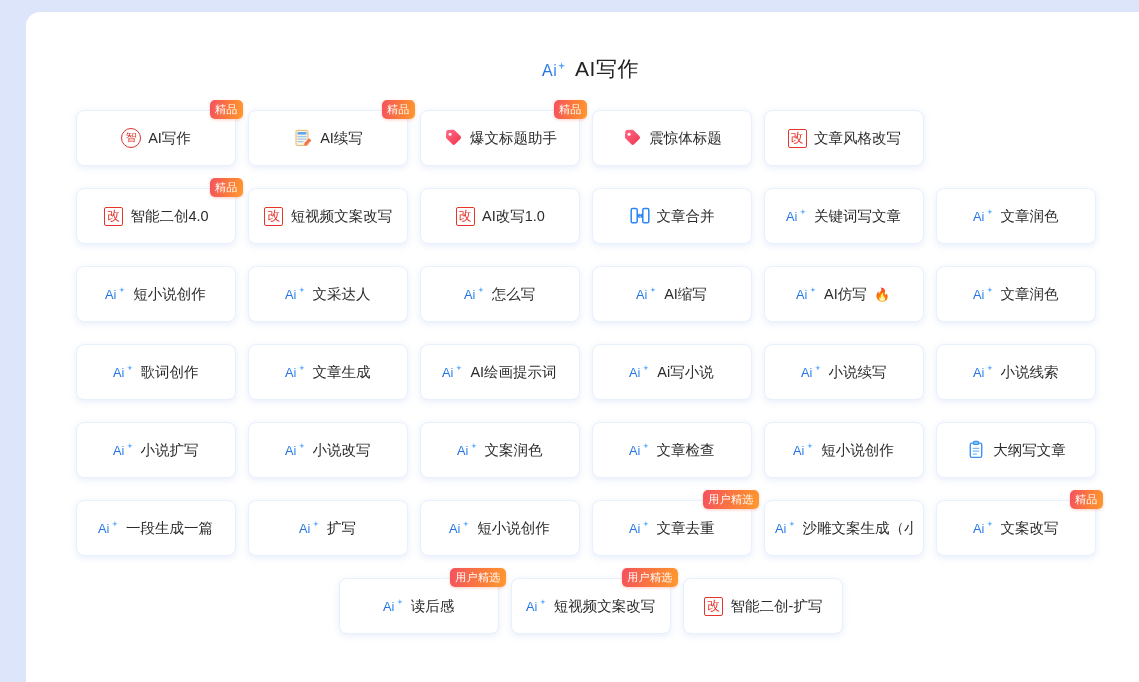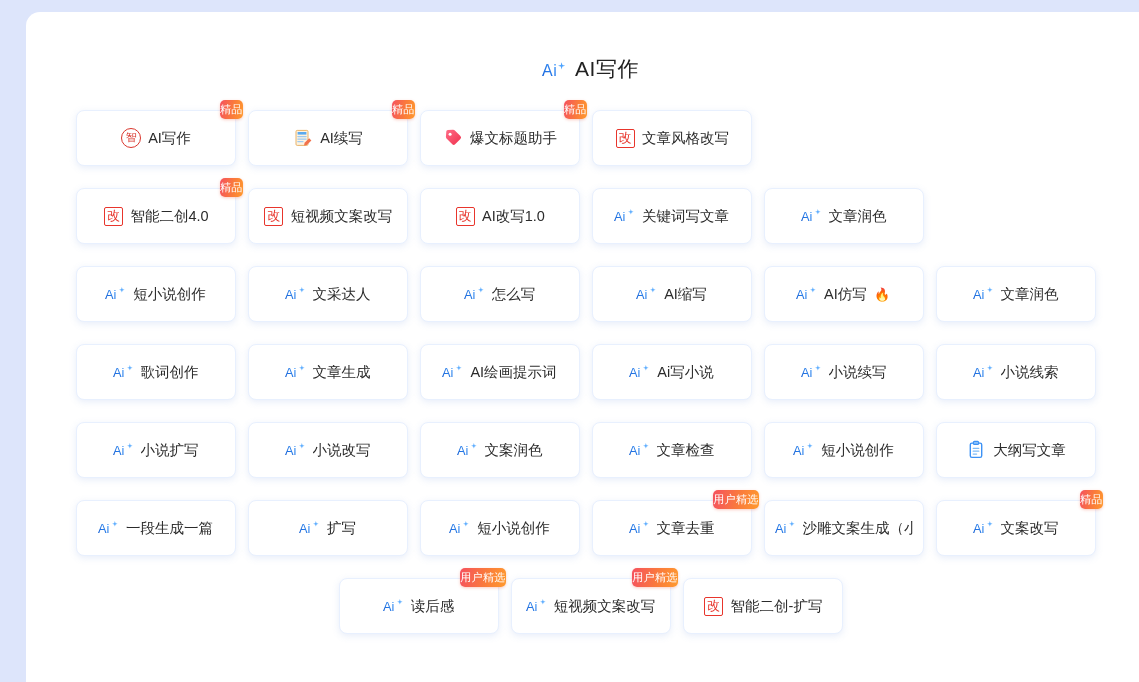--- a/index.html
+++ b/index.html
@@ -94,21 +94,21 @@
     overflow: hidden;
     text-overflow: clip;
     line-height: 1;
   }
 
   .badge {
     position: absolute;
     top: -11px;
     right: -8px;
     height: 19px;
-    padding: 0 0;
+    padding: 0 5px;
     border-radius: 5px;
     background: linear-gradient(100deg, #f5515f 0%, #fa7a3c 55%, #ff9a2e 100%);
     color: #fff;
     font-size: 11px;
     line-height: 19px;
     letter-spacing: 0.3px;
     white-space: nowrap;
     box-shadow: 0 1px 3px rgba(240, 90, 60, 0.3);
   }
 
@@ -217,20 +217,37 @@
                 <circle cx="7.1" cy="6.2" r="1.5" fill="#fff"></circle>
               </svg>
             </span>
             <span class="card-label">爆文标题助手</span>
           </div>
           <span class="badge">精品</span>
         </div>
         <div class="card">
           <div class="card-inner">
             <span class="icon-wrap">
+              <svg width="20" height="20" viewBox="0 0 20 20">
+                <defs>
+                  <linearGradient id="g3" x1="0" y1="0" x2="1" y2="1">
+                    <stop offset="0%" stop-color="#ff6b86"></stop>
+                    <stop offset="100%" stop-color="#f0334f"></stop>
+                  </linearGradient>
+                </defs>
+                <path d="M11.6 2.3 L17.4 8.1 a2 2 0 0 1 0 2.8 l-5.3 5.3 a2 2 0 0 1 -2.8 0 L3.5 10.4 a2 2 0 0 1 -0.6 -1.6 L3.3 3.6 a1.6 1.6 0 0 1 1.5 -1.5 l4.9 -0.3 a2 2 0 0 1 1.9 0.5 Z" fill="url(#g3)"></path>
+                <circle cx="7.1" cy="6.2" r="1.5" fill="#fff"></circle>
+              </svg>
+            </span>
+            <span class="card-label">震惊体标题</span>
+          </div>
+        </div>
+        <div class="card">
+          <div class="card-inner">
+            <span class="icon-wrap">
               <span class="icon-gai">改</span>
             </span>
             <span class="card-label">文章风格改写</span>
           </div>
         </div>
       </div>
       <div style="display: flex; gap: 12px; width: 100%;">
         <div class="card">
           <div class="card-inner">
             <span class="icon-wrap">
@@ -247,20 +264,32 @@
             </span>
             <span class="card-label">短视频文案改写</span>
           </div>
         </div>
         <div class="card">
           <div class="card-inner">
             <span class="icon-wrap">
               <span class="icon-gai">改</span>
             </span>
             <span class="card-label">AI改写1.0</span>
+          </div>
+        </div>
+        <div class="card">
+          <div class="card-inner">
+            <span class="icon-wrap">
+              <svg width="20" height="20" viewBox="0 0 20 20">
+                <rect x="1.2" y="2.6" width="6" height="14.2" rx="1.4" fill="none" stroke="#2b85f5" stroke-width="1.5"></rect>
+                <rect x="12.8" y="2.6" width="6" height="14.2" rx="1.4" fill="none" stroke="#2b85f5" stroke-width="1.5"></rect>
+                <path d="M8 9.7 h4.3 M9.3 8.1 L7.8 9.7 L9.3 11.3 M11 8.1 L12.5 9.7 L11 11.3" stroke="#2b85f5" stroke-width="1.3" fill="none" stroke-linecap="round" stroke-linejoin="round"></path>
+              </svg>
+            </span>
+            <span class="card-label">文章合并</span>
           </div>
         </div>
         <div class="card">
           <div class="card-inner">
             <span class="icon-wrap">
               <svg width="24" height="20" viewBox="0 0 24 20">
                 <defs>
                   <linearGradient id="g10" x1="0" y1="1" x2="1" y2="0">
                     <stop offset="0%" stop-color="#0b57d0"></stop>
                     <stop offset="100%" stop-color="#4aa3ff"></stop>

